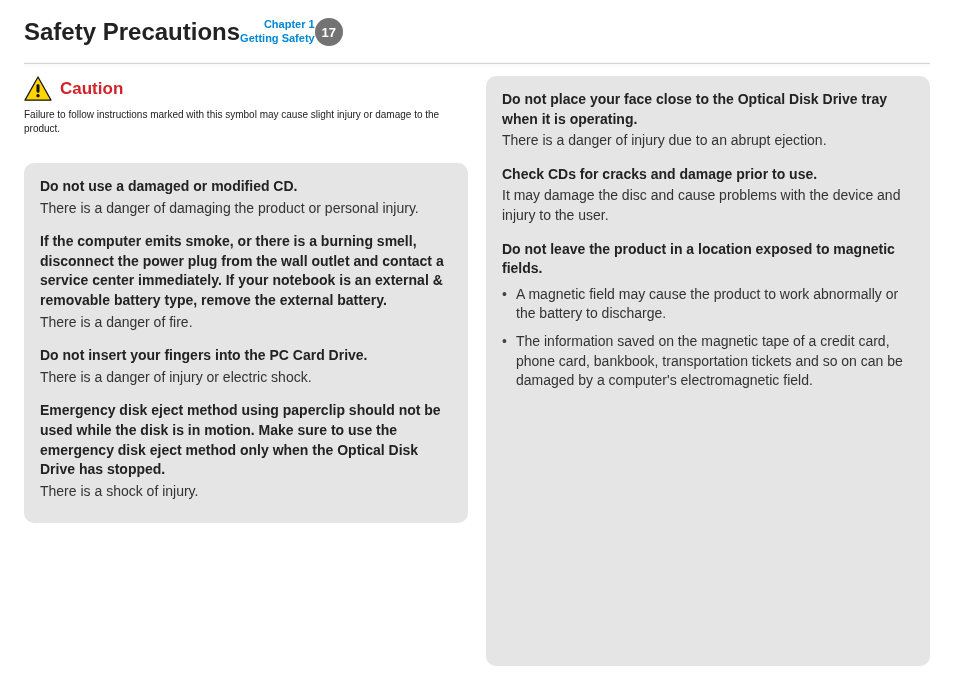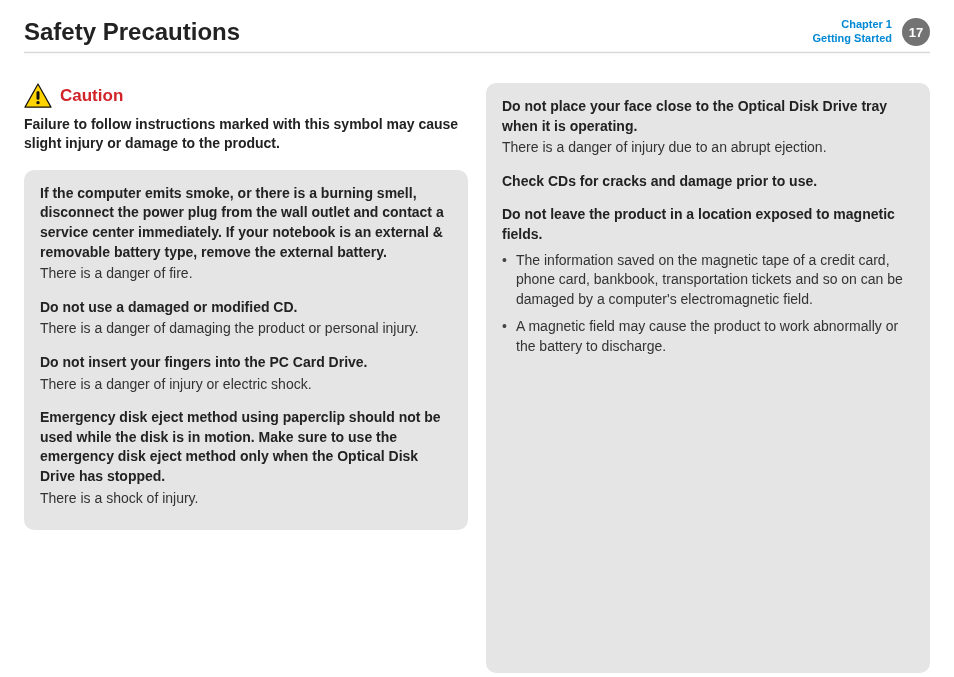--- a/index.html
+++ b/index.html
@@ -1,98 +1,99 @@
 <!DOCTYPE html>
 <html><head>
 <meta charset="utf-8">
 <style>
 *{box-sizing:border-box;margin:0;padding:0}
 body{font-family:"Segoe UI",Arial,sans-serif;background:#fff;width:954px;height:677px;overflow:hidden;color:#222}
 .page{padding:18px 24px 0 24px}
-.hdr{display:flex;justify-content:space-between;align-items:flex-start;border-bottom:1px solid #ddd;padding-bottom:6px;margin-bottom:30px;position:relative}
+.hdr{display:flex;align-items:flex-start;border-bottom:1px solid #ddd;padding-bottom:17px;margin-bottom:12px;position:relative}
 .hdr::after{content:"";position:absolute;left:0;right:0;bottom:-5px;height:6px;background:linear-gradient(to bottom,rgba(0,0,0,.04),transparent)}
 .title{font-size:24px;font-weight:700;color:#222}
-.meta{display:flex;align-items:center;gap:10px}
+.meta{display:flex;align-items:center;}
 .chap{text-align:right;font-size:11px;line-height:1.25;font-weight:700}
 .chap .c1{color:#0088d4}
 .chap .c2{color:#0088d4}
 .pnum{width:28px;height:28px;border-radius:50%;background:#737373;color:#fff;font-size:13px;font-weight:700;display:flex;align-items:center;justify-content:center}
 .cols{display:flex;gap:18px}
 .col{flex:1;display:flex;flex-direction:column}
 .caution{display:flex;align-items:center;gap:8px;margin-bottom:6px}
 .tri{width:28px;height:26px}
 .ctext{color:#d2232a;font-weight:700;font-size:17px}
-.intro{font-weight:700;font-size:14px;line-height:1.35;margin-bottom:17px}
+.intro{font-weight:400;font-size:10px;line-height:1.35;margin-bottom:28px}
 .panel{background:#e5e5e5;border-radius:10px;padding:14px 16px;font-size:14px;line-height:1.4}
 .colR .panel{height:590px}
 .blk{margin-bottom:14px}
 .h{font-weight:700;margin-bottom:2px}
 .d{color:#333}
 ul{list-style:none;padding-left:0;margin-top:6px}
 li{position:relative;padding-left:14px;margin-bottom:8px;color:#333}
 li::before{content:"•";position:absolute;left:0;top:0;color:#444}
 </style>
 </head>
 <body>
 
 <div class="page">
  <div class="hdr">
   <div class="title">Safety Precautions</div>
   <div class="meta">
    <div class="chap">
     <div class="c1">Chapter 1</div>
-    <div class="c2">Getting Started</div>
+    <div class="c2">Getting Safety</div>
    </div>
    <div class="pnum">17</div>
   </div>
  </div>
 
  <div class="cols">
   <div class="col colL">
    <div class="caution">
     <svg class="tri" viewBox="0 0 30 28">
      <path d="M15 1 L29 26 L1 26 Z" fill="#ffd400" stroke="#111" stroke-width="1.3" stroke-linejoin="round"></path>
      <rect x="13.4" y="9" width="3.2" height="9" rx="1.2" fill="#111"></rect>
      <circle cx="15" cy="21.2" r="1.8" fill="#111"></circle>
     </svg>
     <span class="ctext">Caution</span>
    </div>
    <div class="intro">Failure to follow instructions marked with this symbol may cause slight injury or damage to the product.</div>
    <div class="panel">
     <div class="blk">
+     <div class="h">Do not use a damaged or modified CD.</div>
+     <div class="d">There is a danger of damaging the product or personal injury.</div>
+    </div>
+    <div class="blk">
      <div class="h">If the computer emits smoke, or there is a burning smell, disconnect the power plug from the wall outlet and contact a service center immediately. If your notebook is an external &amp; removable battery type, remove the external battery.</div>
      <div class="d">There is a danger of fire.</div>
-    </div>
-    <div class="blk">
-     <div class="h">Do not use a damaged or modified CD.</div>
-     <div class="d">There is a danger of damaging the product or personal injury.</div>
     </div>
     <div class="blk">
      <div class="h">Do not insert your fingers into the PC Card Drive.</div>
      <div class="d">There is a danger of injury or electric shock.</div>
     </div>
     <div class="blk" style="margin-bottom:8px">
      <div class="h">Emergency disk eject method using paperclip should not be used while the disk is in motion. Make sure to use the emergency disk eject method only when the Optical Disk Drive has stopped.</div>
      <div class="d">There is a shock of injury.</div>
     </div>
    </div>
   </div>
 
   <div class="col colR">
    <div class="panel">
     <div class="blk">
      <div class="h">Do not place your face close to the Optical Disk Drive tray when it is operating.</div>
      <div class="d">There is a danger of injury due to an abrupt ejection.</div>
     </div>
     <div class="blk">
      <div class="h">Check CDs for cracks and damage prior to use.</div>
+     <div class="d">It may damage the disc and cause problems with the device and injury to the user.</div>
     </div>
     <div class="blk" style="margin-bottom:4px">
      <div class="h">Do not leave the product in a location exposed to magnetic fields.</div>
      <ul>
+      <li>A magnetic field may cause the product to work abnormally or the battery to discharge.</li>
       <li>The information saved on the magnetic tape of a credit card, phone card, bankbook, transportation tickets and so on can be damaged by a computer's electromagnetic field.</li>
-      <li>A magnetic field may cause the product to work abnormally or the battery to discharge.</li>
      </ul>
     </div>
    </div>
   </div>
  </div>
 </div>
 
 </body></html>

